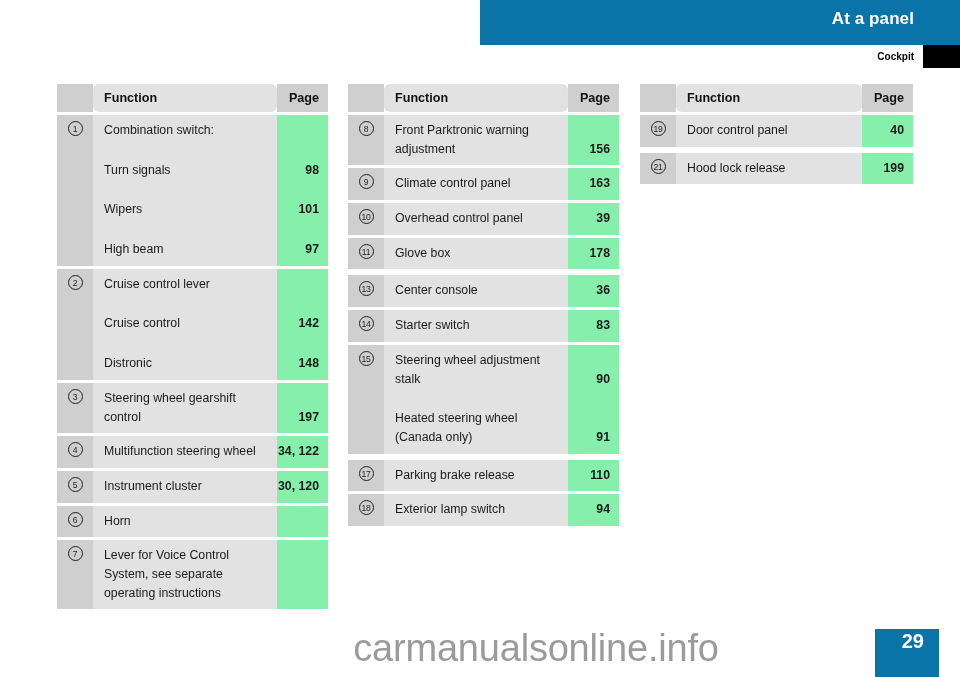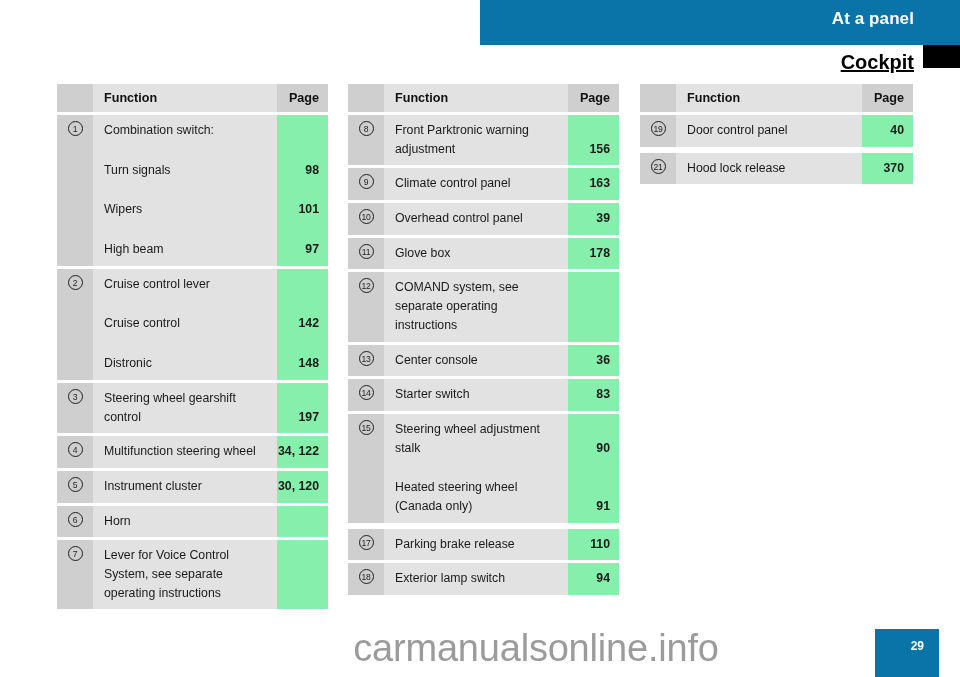--- a/index.html
+++ b/index.html
@@ -33,24 +33,23 @@
     font-size: 17px;
     font-weight: bold;
     letter-spacing: 0.1px;
     white-space: nowrap;
   }
   .section-title {
     position: absolute;
     right: 46px;
     top: 51px;
     color: #000000;
-    font-size: 20px;
+    font-size: 10px;
     font-weight: bold;
     white-space: nowrap;
-    text-decoration: underline;
   }
   .thumb-tab {
     position: absolute;
     right: 0;
     top: 45px;
     width: 37px;
     height: 23px;
     background: #000000;
   }
 
@@ -77,21 +76,21 @@
     padding: 0;
     vertical-align: top;
   }
 
   .col-num   { width: 36px; }
   .col-fn    { }
   .col-page  { width: 51px; }
 
   
   .hdr .c-num  { background: #cfcfcf; }
-  .hdr .c-fn   { background: #e2e2e2; }
+  .hdr .c-fn   { background: #e2e2e2; border-radius: 6px; }
   .hdr .c-page { background: #cfcfcf; }
   .hdr .c-fn, .hdr .c-page {
     font-weight: bold;
     font-size: 12.6px;
     color: #111111;
   }
   .hdr .c-fn   { padding: 7px 0 7px 11px; text-align: left; }
   .hdr .c-page { padding: 7px 9px 7px 0; text-align: right; }
   .hdr .c-num  { padding: 7px 0; }
 
@@ -167,21 +166,21 @@
     bottom: 0;
     width: 64px;
     height: 48px;
     background: #0a74a8;
   }
   .page-number {
     position: absolute;
     right: 36px;
     bottom: 24px;
     color: #ffffff;
-    font-size: 12px;
+    font-size: 20px;
     font-weight: bold;
   }
 </style>
 </head>
 <body>
 
 <div class="header-bar"></div>
 <div class="header-title">At a panel</div>
 <div class="section-title">Cockpit</div>
 <div class="thumb-tab"></div>
@@ -355,29 +354,20 @@
           <td class="c-fn">
             <span class="subline">Glove box</span>
           </td>
           <td class="c-page">
             <span class="subline">178</span>
           </td>
         </tr>
         <tr class="spacer">
           <td colspan="3"></td>
         </tr>
-        <tr class="row">
-          <td class="c-num"><span class="cnum">12</span></td>
-          <td class="c-fn">
-            <span class="subline">COMAND system, see separate operating instructions</span>
-          </td>
-          <td class="c-page">
-            <span class="subline" style="padding-top: 56.0625px;"></span>
-          </td>
-        </tr>
         <tr class="spacer">
           <td colspan="3"></td>
         </tr>
         <tr class="row">
           <td class="c-num"><span class="cnum">13</span></td>
           <td class="c-fn">
             <span class="subline">Center console</span>
           </td>
           <td class="c-page">
             <span class="subline">36</span>
@@ -469,21 +459,21 @@
         </tr>
         <tr class="spacer">
           <td colspan="3"></td>
         </tr>
         <tr class="row">
           <td class="c-num"><span class="cnum">21</span></td>
           <td class="c-fn">
             <span class="subline">Hood lock release</span>
           </td>
           <td class="c-page">
-            <span class="subline">370</span>
+            <span class="subline">199</span>
           </td>
         </tr>
       </tbody>
     </table>
   </div>
 
 <div class="watermark">carmanualsonline.info</div>
 <div class="page-badge"></div>
 <div class="page-number">29</div>
 

